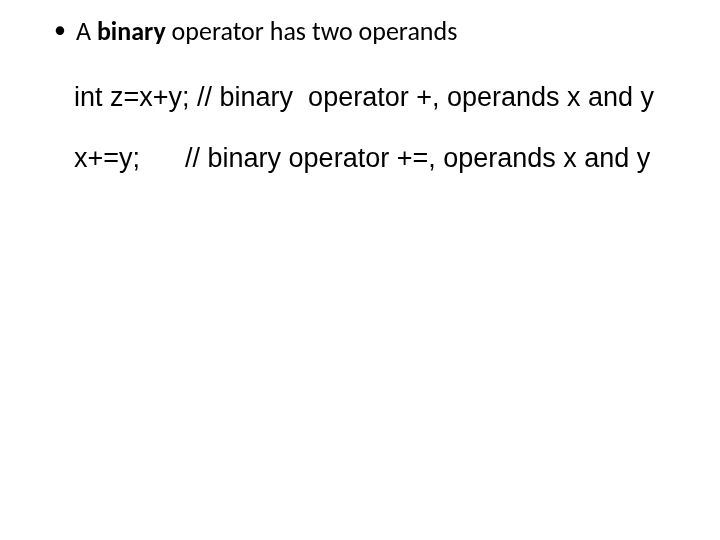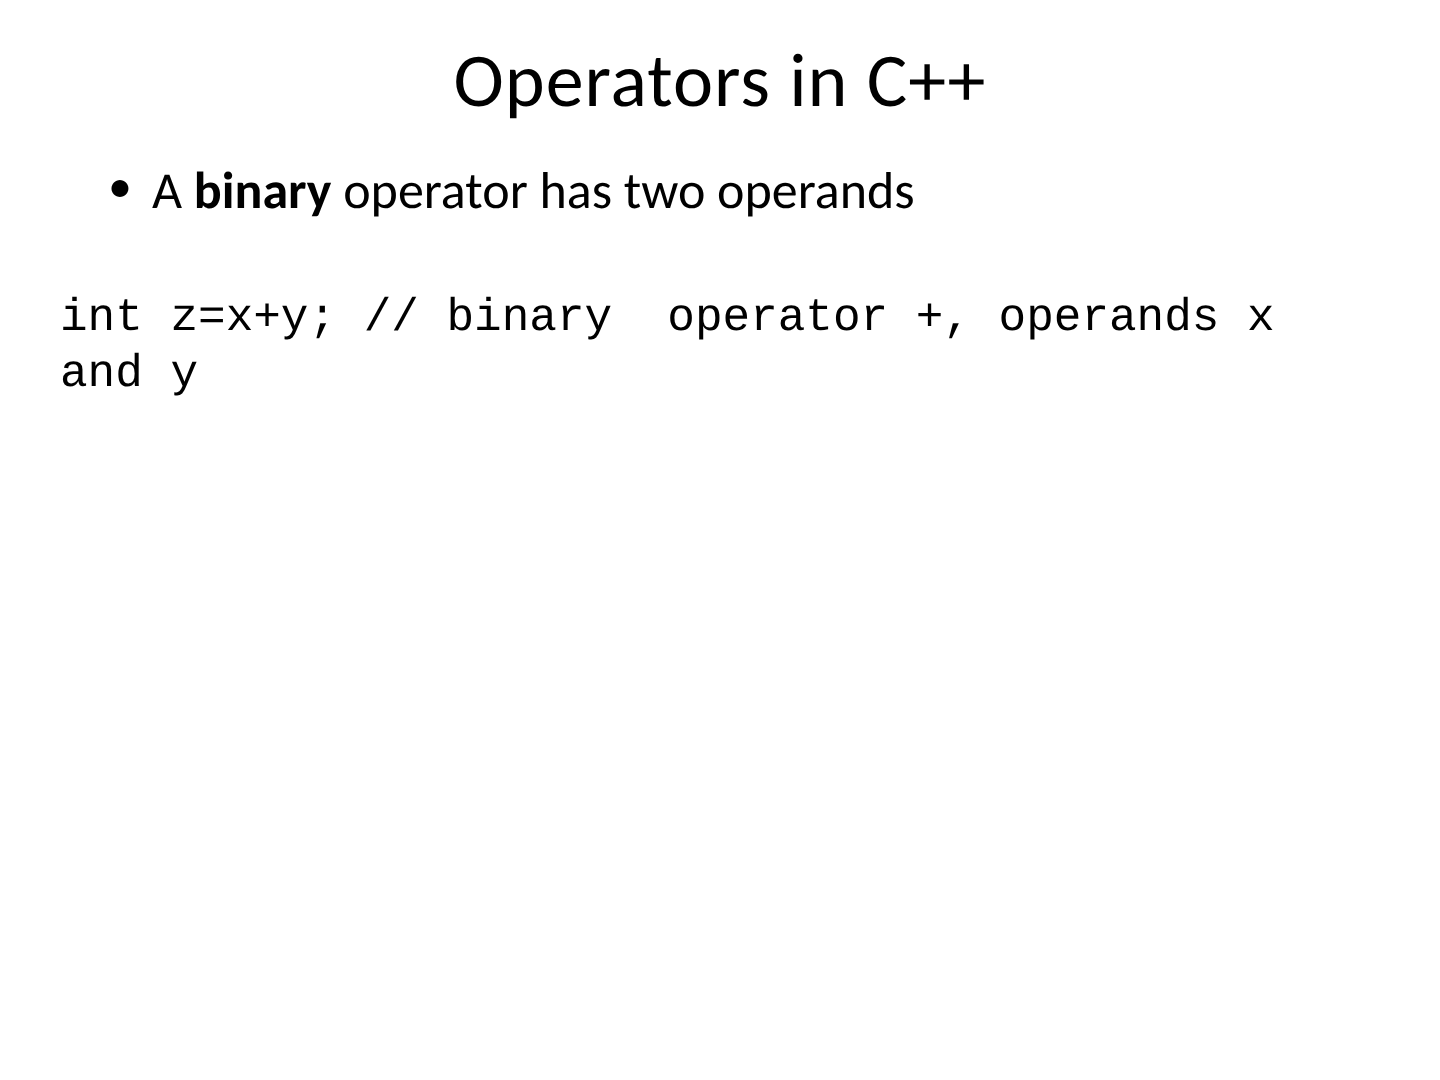--- a/index.html
+++ b/index.html
@@ -41,50 +41,51 @@
     position: absolute;
     left: 0;
     top: 0;
     font-size: 24px;
   }
   .bold { font-weight: 700; }
   .code-block {
     margin: 32px 30px 0 30px;
   }
   .code-line {
-    font-family: Liberation Mono, monospace;
-    font-size: 23px;
+    font-family: Liberation Sans, sans-serif;
+    font-size: 27px;
     line-height: 1.22;
     margin-bottom: 28px;
     white-space: pre-wrap;
+    margin-left: 44px;
   }
   .footer {
     position: absolute;
     bottom: 14px;
     left: 0;
     width: 100%;
     font-size: 12px;
     color: #808080;
   }
 </style>
 </head>
 <body>
 
 <div class="slide">
 
-  <div class="title">Operators in C++</div>
 
   <div class="bullets">
     <div class="bullet">
       <span>A </span><span class="bold">binary</span><span> operator has two operands</span>
     </div>
   </div>
 
   <div class="code-block">
     <div class="code-line"><span>int z=x+y;</span><span> // binary  operator +, operands x and y</span></div>
+    <div class="code-line"><span>x+=y;      </span><span>// binary operator +=, operands x and y</span></div>
   </div>
 
   <div class="footer">
     
     
   </div>
 
 </div>
 
 </body></html>

